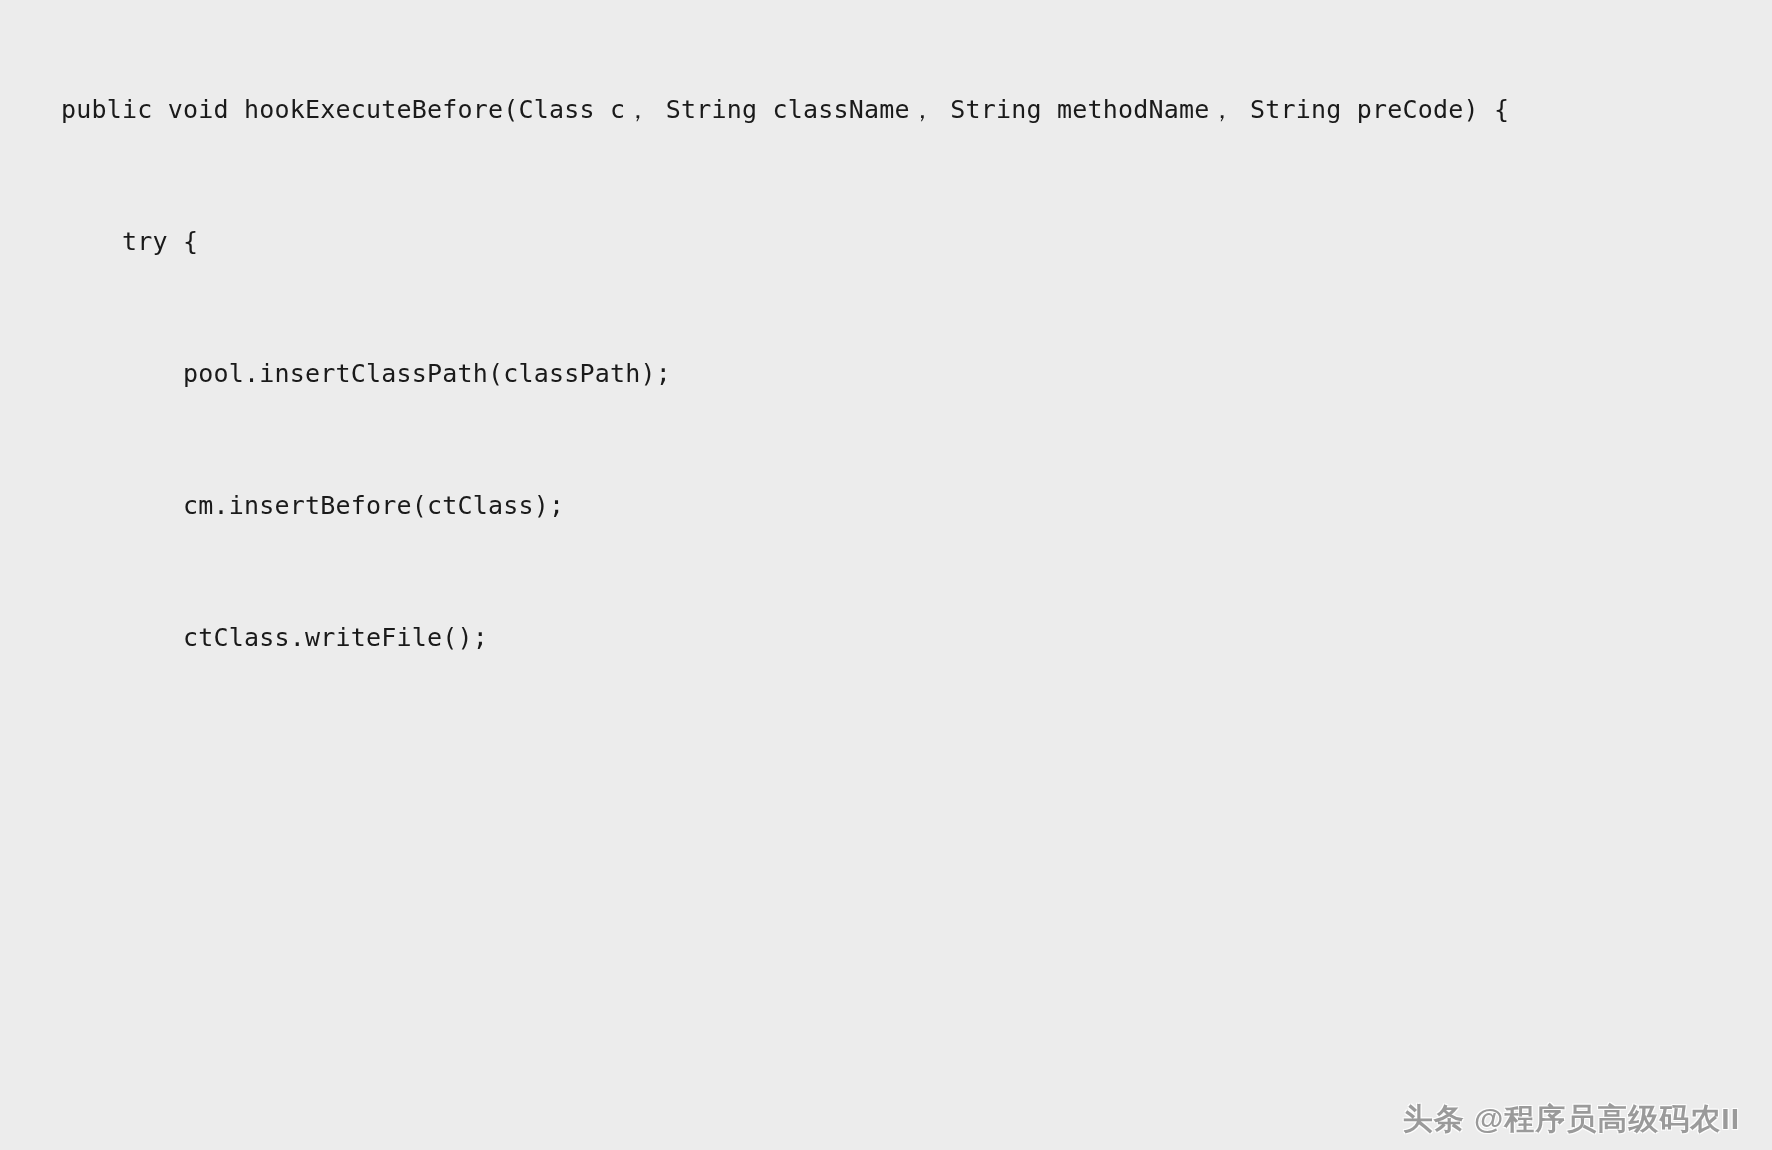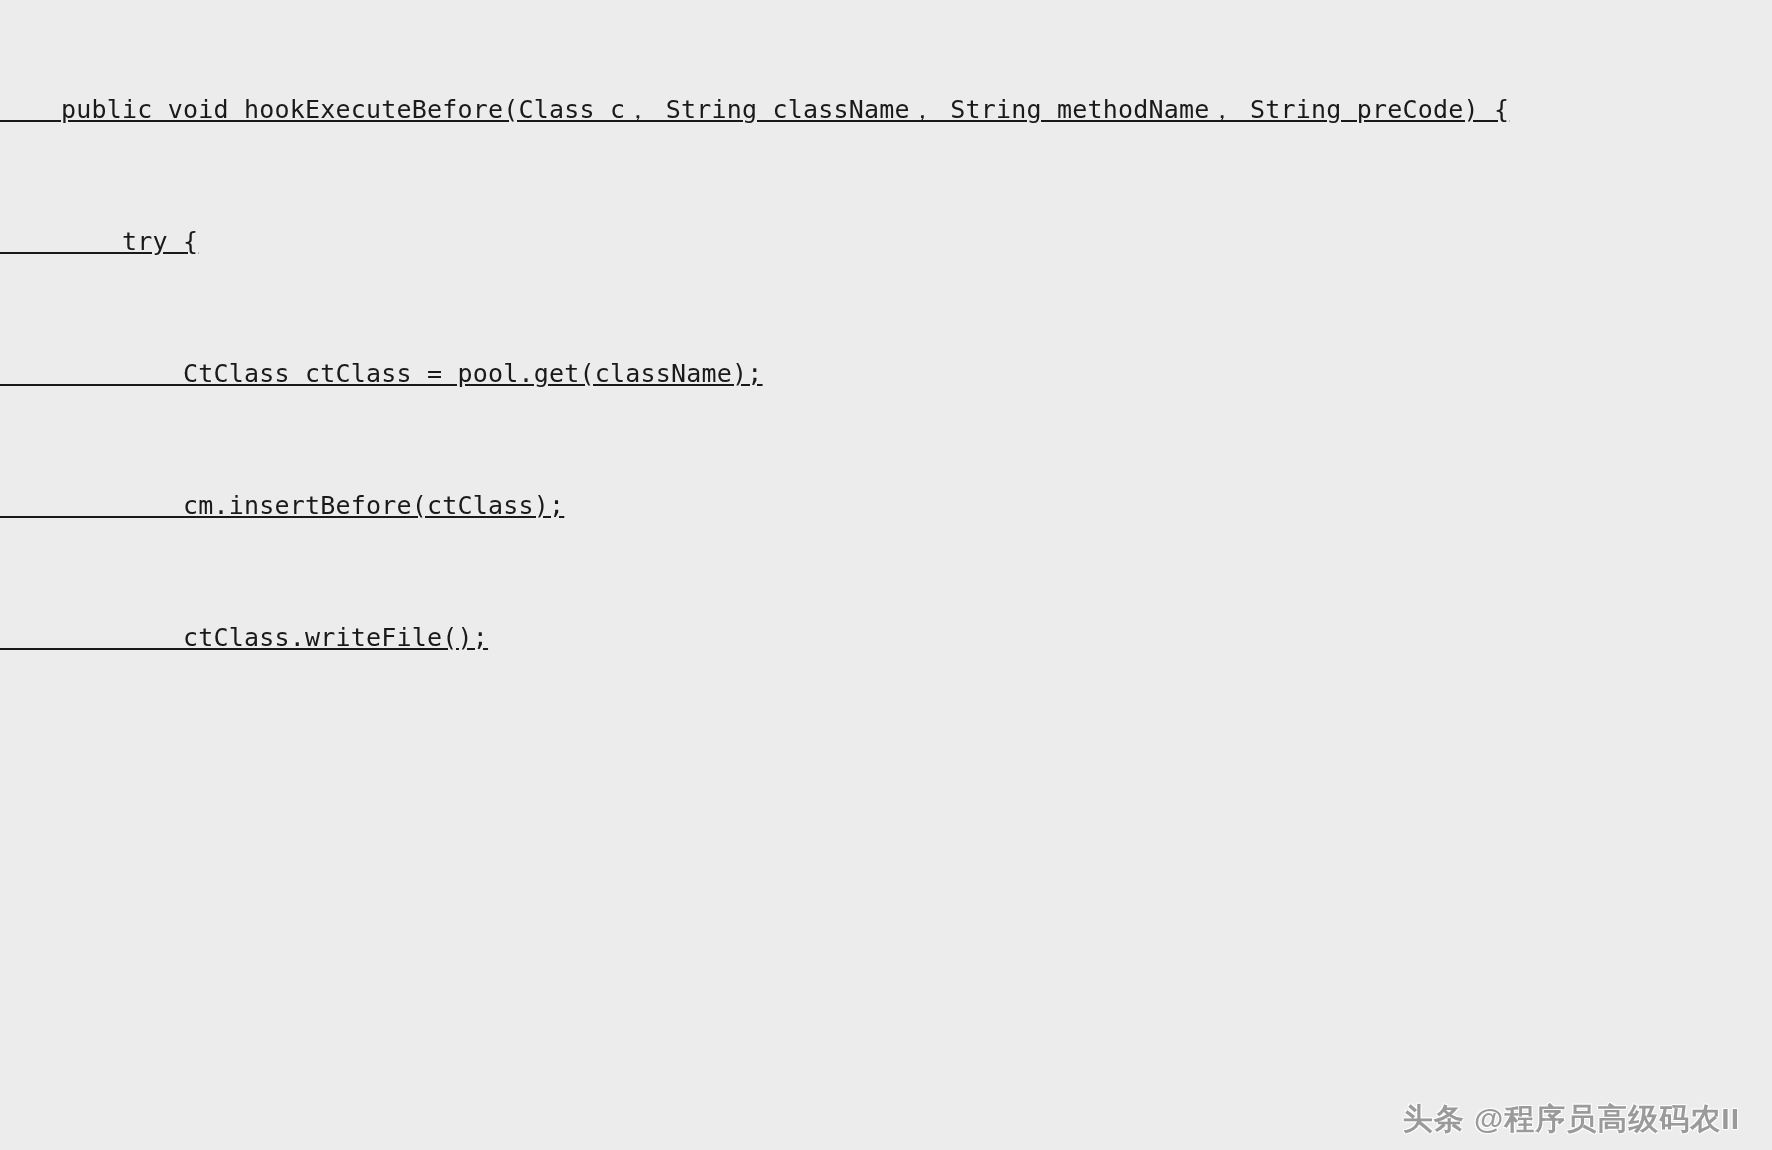--- a/index.html
+++ b/index.html
@@ -14,21 +14,20 @@
     overflow: hidden;
   }
   .code-block {
     white-space: pre;
     padding: 0;
     line-height: 44px;
     letter-spacing: 0.2px;
   }
   .line {
     display: block;
-    text-decoration: underline;
   }
   .watermark {
     position: absolute;
     right: 32px;
     bottom: 10px;
     font-family: "Microsoft YaHei", "SimHei", sans-serif;
     font-size: 30px;
     font-weight: 700;
     color: rgba(140,140,140,0.88);
     text-shadow:
@@ -40,21 +39,21 @@
     user-select: none;
     text-align: right;
   }
 </style>
 </head>
 <body>
 
 <div class="code-block">
   <span class="line">    public void hookExecuteBefore(Class c， String className， String methodName， String preCode) {</span>
   <span class="line">        try {</span>
-  <span class="line">            CtClass ctClass = pool.get(className);</span>
+  <span class="line">            pool.insertClassPath(classPath);</span>
   <span class="line">            cm.insertBefore(ctClass);</span>
   <span class="line">            ctClass.writeFile();</span>
   
   
   
   
   
   
   
   

